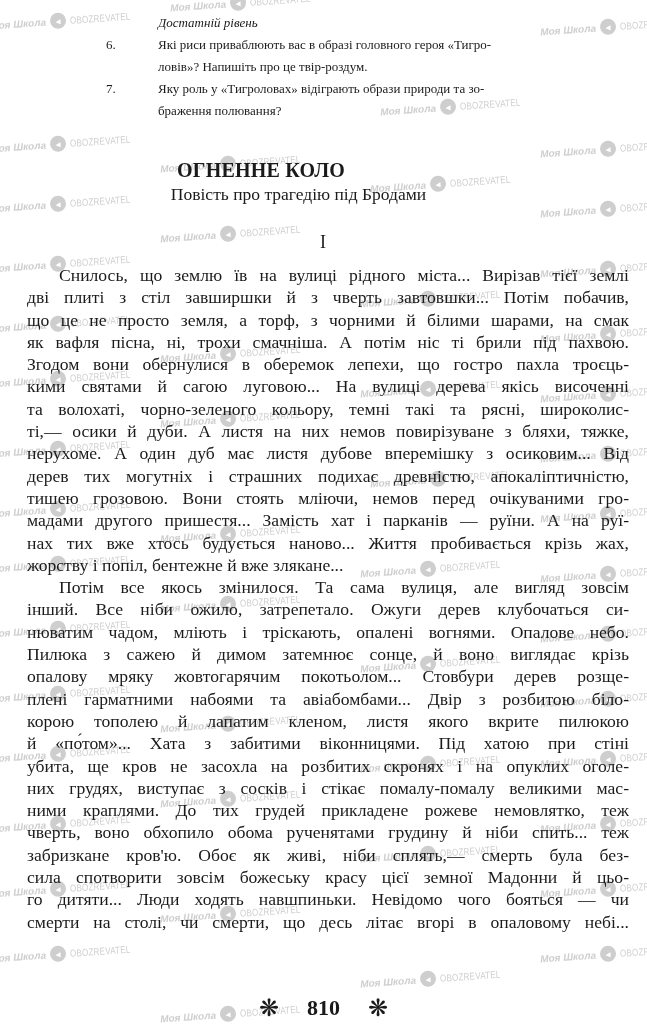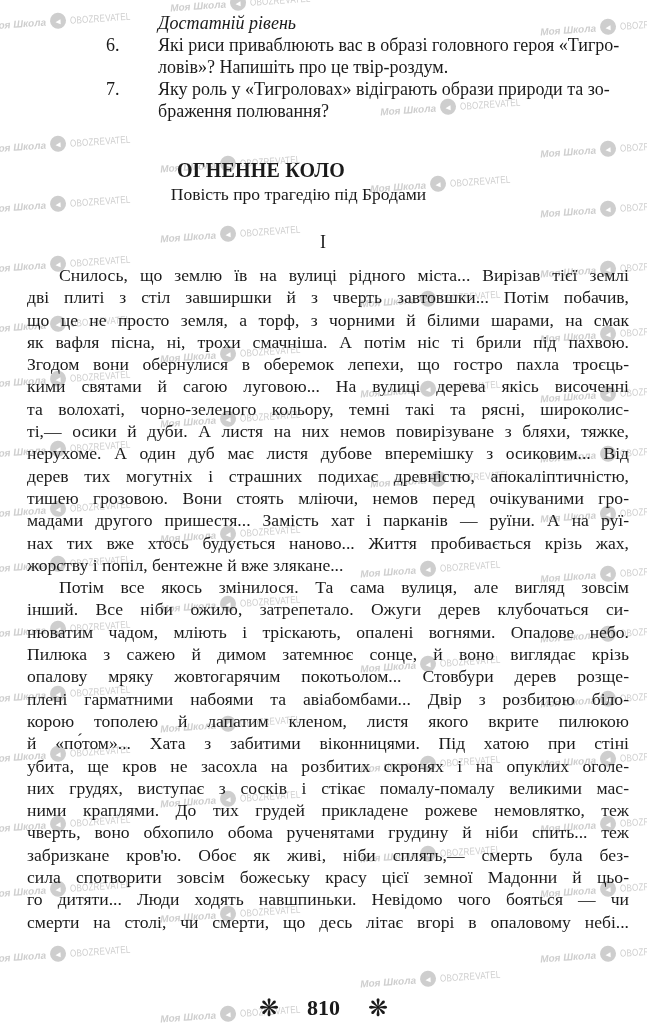--- a/index.html
+++ b/index.html
@@ -58,21 +58,21 @@
     .page {
       position: absolute;
       inset: 0;
       z-index: 1;
     }
     .questions {
       position: absolute;
       left: 100px;
       top: 12px;
       width: 530px;
-      font-size: 18px;
+      font-size: 13px;
       line-height: 22px;
     }
     .level {
       font-style: italic;
       margin-left: 58px;
     }
     .q {
       display: flex;
     }
     .q-num {

